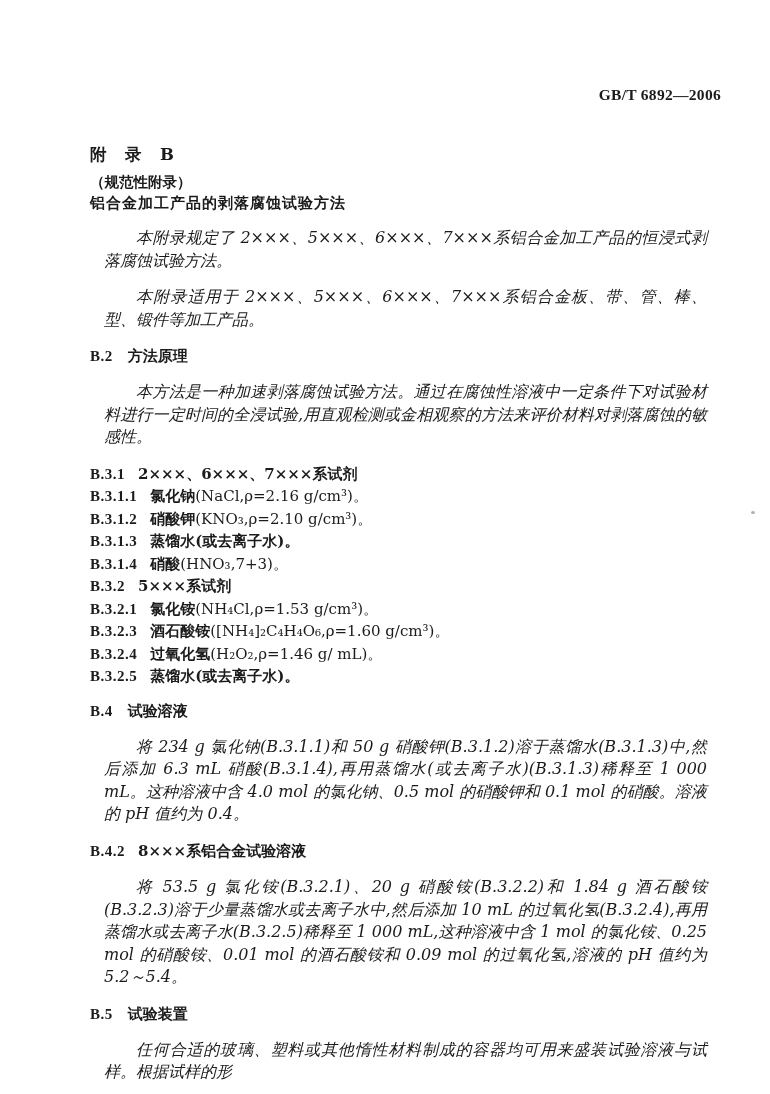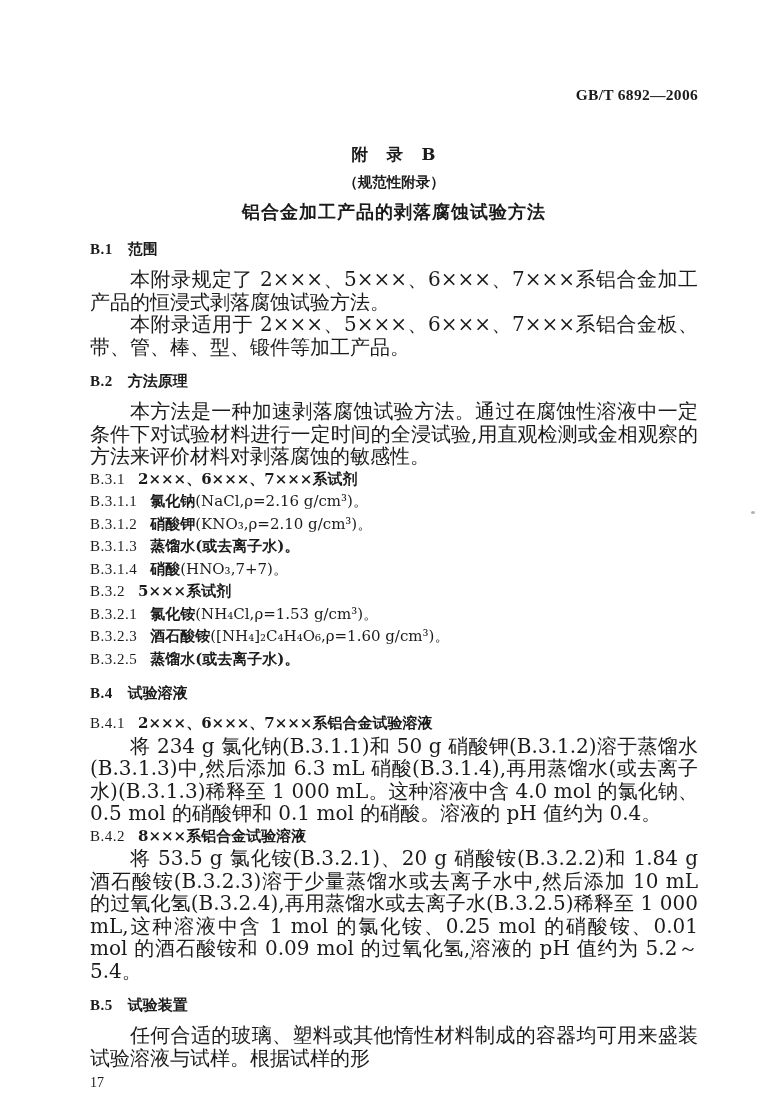--- a/index.html
+++ b/index.html
@@ -12,60 +12,61 @@
     height: 1094px;
     position: relative;
     overflow: hidden;
     color: #1b1b1b;
     font-family: "DejaVu Serif", "Liberation Serif", serif;
   }
   .page {
     box-sizing: border-box;
     width: 770px;
     height: 1094px;
-    padding: 86px 72px 0 90px;
+    padding: 86px 49px 0 90px;
     position: relative;
   }
   .doc-number {
     font-size: 15.5px;
     font-weight: bold;
     text-align: right;
     letter-spacing: 0.3px;
     font-family: "Liberation Serif", serif;
   }
-  .title-block { text-align: center; margin-top: 40px; margin-bottom: 14px; }
+  .title-block { text-align: left; margin-top: 40px; margin-bottom: 14px; }
   .title-appendix { font-size: 16.5px; font-weight: bold; letter-spacing: 1px; }
   .title-normative { font-size: 14.5px; font-weight: bold; margin-top: 7px; }
-  .title-name { font-size: 18px; font-weight: bold; margin-top: 8px; letter-spacing: 1px; }
+  .title-name { font-size: 15px; font-weight: bold; margin-top: 2px; letter-spacing: 1px; }
 
   .sec-heading {
     font-size: 15px;
     font-weight: bold;
     line-height: 22px;
     margin: 12px 0 8px 0;
   }
   .sec-heading .clause-num { margin-right: 15px; letter-spacing: 0.5px; font-family: "Liberation Serif", serif; }
 
   .clause-line { font-size: 15px; line-height: 22.5px; }
   .clause-line .clause-num {
-    font-weight: normal;
+    font-weight: bold;
     margin-right: 13px;
     letter-spacing: 0.5px;
     font-family: "Liberation Serif", serif;
     margin-top: 8px;
   }
   .clause-line .clause-term { font-weight: bold; }
   .clause-line .clause-formula { font-weight: normal; }
 
   .para {
-    margin: 0;
-    font-size: 20px;
+    margin: 14px;
+    font-size: 16px;
     line-height: 22.5px;
     text-align: justify;
     text-indent: 2em;
+    font-style: italic;
   }
 
   .page-number {
     text-align: left;
     padding-right: 66px;
     margin-top: 6px;
     font-size: 14px;
     font-family: "Liberation Serif", serif;
   }
 
@@ -79,36 +80,35 @@
 <div class="page">
   <div class="doc-number">GB/T 6892—2006</div>
 
   <div class="title-block">
     <div class="title-appendix">附　录　B</div>
     <div class="title-normative">（规范性附录）</div>
     <div class="title-name">铝合金加工产品的剥落腐蚀试验方法</div>
   </div>
 
   <div id="document-body">
-      <div class="sec-heading"><span class="clause-num">B.1</span><span class="sec-title">范围</span></div>
       <p class="para">本附录规定了 2×××、5×××、6×××、7×××系铝合金加工产品的恒浸式剥落腐蚀试验方法。</p>
       <p class="para">本附录适用于 2×××、5×××、6×××、7×××系铝合金板、带、管、棒、型、锻件等加工产品。</p>
       <div class="sec-heading"><span class="clause-num">B.2</span><span class="sec-title">方法原理</span></div>
       <p class="para">本方法是一种加速剥落腐蚀试验方法。通过在腐蚀性溶液中一定条件下对试验材料进行一定时间的全浸试验,用直观检测或金相观察的方法来评价材料对剥落腐蚀的敏感性。</p>
       <div class="clause-line"><span class="clause-num">B.3.1</span><span class="clause-term">2×××、6×××、7×××系试剂</span></div>
       <div class="clause-line"><span class="clause-num">B.3.1.1</span><span class="clause-term">氯化钠</span><span class="clause-formula">(NaCl,ρ=2.16 g/cm³)。</span></div>
       <div class="clause-line"><span class="clause-num">B.3.1.2</span><span class="clause-term">硝酸钾</span><span class="clause-formula">(KNO₃,ρ=2.10 g/cm³)。</span></div>
       <div class="clause-line"><span class="clause-num">B.3.1.3</span><span class="clause-term">蒸馏水(或去离子水)。</span></div>
-      <div class="clause-line"><span class="clause-num">B.3.1.4</span><span class="clause-term">硝酸</span><span class="clause-formula">(HNO₃,7+7)。</span></div>
+      <div class="clause-line"><span class="clause-num">B.3.1.4</span><span class="clause-term">硝酸</span><span class="clause-formula">(HNO₃,7+3)。</span></div>
       <div class="clause-line"><span class="clause-num">B.3.2</span><span class="clause-term">5×××系试剂</span></div>
       <div class="clause-line"><span class="clause-num">B.3.2.1</span><span class="clause-term">氯化铵</span><span class="clause-formula">(NH₄Cl,ρ=1.53 g/cm³)。</span></div>
       <div class="clause-line"><span class="clause-num">B.3.2.3</span><span class="clause-term">酒石酸铵</span><span class="clause-formula">([NH₄]₂C₄H₄O₆,ρ=1.60 g/cm³)。</span></div>
+      <div class="clause-line"><span class="clause-num">B.3.2.4</span><span class="clause-term">过氧化氢</span><span class="clause-formula">(H₂O₂,ρ=1.46 g/ mL)。</span></div>
       <div class="clause-line"><span class="clause-num">B.3.2.5</span><span class="clause-term">蒸馏水(或去离子水)。</span></div>
       <div class="sec-heading"><span class="clause-num">B.4</span><span class="sec-title">试验溶液</span></div>
-      <div class="clause-line"><span class="clause-num">B.4.1</span><span class="clause-term">2×××、6×××、7×××系铝合金试验溶液</span></div>
       <p class="para">将 234 g 氯化钠(B.3.1.1)和 50 g 硝酸钾(B.3.1.2)溶于蒸馏水(B.3.1.3)中,然后添加 6.3 mL 硝酸(B.3.1.4),再用蒸馏水(或去离子水)(B.3.1.3)稀释至 1 000 mL。这种溶液中含 4.0 mol 的氯化钠、0.5 mol 的硝酸钾和 0.1 mol 的硝酸。溶液的 pH 值约为 0.4。</p>
       <div class="clause-line"><span class="clause-num">B.4.2</span><span class="clause-term">8×××系铝合金试验溶液</span></div>
       <p class="para">将 53.5 g 氯化铵(B.3.2.1)、20 g 硝酸铵(B.3.2.2)和 1.84 g 酒石酸铵(B.3.2.3)溶于少量蒸馏水或去离子水中,然后添加 10 mL 的过氧化氢(B.3.2.4),再用蒸馏水或去离子水(B.3.2.5)稀释至 1 000 mL,这种溶液中含 1 mol 的氯化铵、0.25 mol 的硝酸铵、0.01 mol 的酒石酸铵和 0.09 mol 的过氧化氢,溶液的 pH 值约为 5.2～5.4。</p>
       <div class="sec-heading"><span class="clause-num">B.5</span><span class="sec-title">试验装置</span></div>
       <p class="para">任何合适的玻璃、塑料或其他惰性材料制成的容器均可用来盛装试验溶液与试样。根据试样的形</p>
     </div>
 
   <div class="page-number">17</div>
 </div>
 

